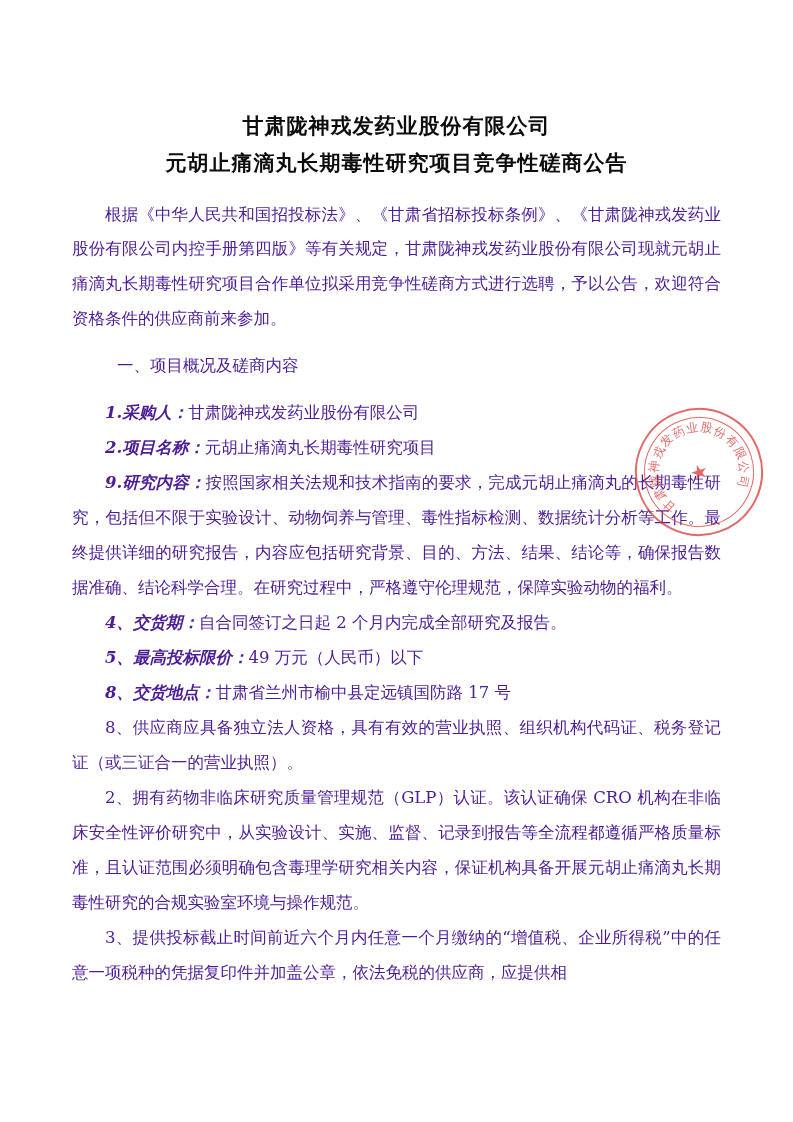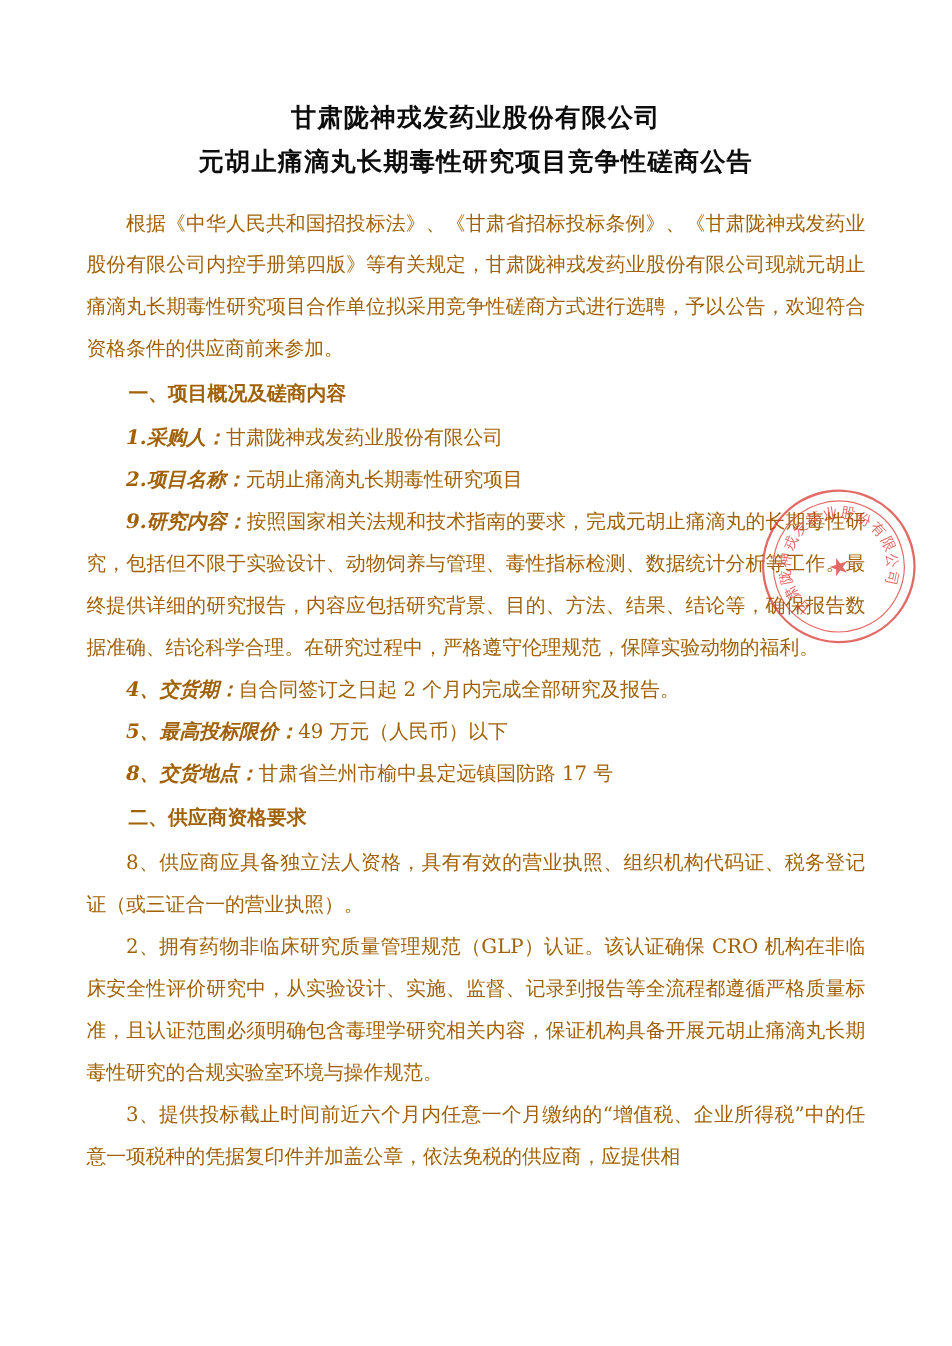--- a/index.html
+++ b/index.html
@@ -13,53 +13,53 @@
     font-family: "DejaVu Serif", "Liberation Serif", serif;
     color: #101010;
     position: relative;
     overflow: hidden;
   }
   .page {
     position: relative;
     width: 793px;
     height: 1122px;
     box-sizing: border-box;
-    padding: 80px 72px 40px 72px;
+    padding: 108px 72px 40px 72px;
   }
   .doc-title {
     text-align: center;
     font-size: 21px;
     font-weight: bold;
     letter-spacing: 1px;
     line-height: 1.75;
     color: #0d0d0d;
   }
   .doc-title .line2 {
     display: block;
   }
   .body-text {
     margin-top: 16px;
     font-size: 16.5px;
     line-height: 2.12;
     text-align: justify;
     text-justify: inter-ideograph;
-    color: #a16207;
+    color: #4c1d95;
   }
   p.para {
     margin: 0;
     text-indent: 2em;
     font-size: 16.5px;
     line-height: 2.12;
     text-align: justify;
     text-justify: inter-ideograph;
   }
   p.section-head {
-    margin: 2px;
+    margin: 12px;
     text-indent: 2em;
-    font-weight: bold;
+    font-weight: normal;
     font-size: 16.5px;
     line-height: 2.12;
   }
   p.item {
     margin: 0;
     text-indent: 2em;
     font-size: 16.5px;
     line-height: 2.12;
     text-align: justify;
     text-justify: inter-ideograph;
@@ -140,21 +140,20 @@
     <p class="item"><span class="lbl">2.项目名称：</span><span>元胡止痛滴丸长期毒性研究项目</span></p>
 
     <p class="item"><span class="lbl">9.研究内容：</span><span>按照国家相关法规和技术指南的要求，完成元胡止痛滴丸的长期毒性研究，包括但不限于实验设计、动物饲养与管理、毒性指标检测、数据统计分析等工作。最终提供详细的研究报告，内容应包括研究背景、目的、方法、结果、结论等，确保报告数据准确、结论科学合理。在研究过程中，严格遵守伦理规范，保障实验动物的福利。</span></p>
 
     <p class="item"><span class="lbl">4、交货期：</span><span>自合同签订之日起 2 个月内完成全部研究及报告。</span></p>
 
     <p class="item"><span class="lbl">5、最高投标限价：</span><span>49 万元（人民币）以下</span></p>
 
     <p class="item"><span class="lbl">8、交货地点：</span><span>甘肃省兰州市榆中县定远镇国防路 17 号</span></p>
 
-    <p class="section-head">二、供应商资格要求</p>
 
     <p class="item">8、供应商应具备独立法人资格，具有有效的营业执照、组织机构代码证、税务登记证（或三证合一的营业执照）。</p>
 
     <p class="item">2、拥有药物非临床研究质量管理规范（GLP）认证。该认证确保 CRO 机构在非临床安全性评价研究中，从实验设计、实施、监督、记录到报告等全流程都遵循严格质量标准，且认证范围必须明确包含毒理学研究相关内容，保证机构具备开展元胡止痛滴丸长期毒性研究的合规实验室环境与操作规范。</p>
 
     <p class="item">3、提供投标截止时间前近六个月内任意一个月缴纳的“增值税、企业所得税”中的任意一项税种的凭据复印件并加盖公章，依法免税的供应商，应提供相</p>
 
   </div>
 
   <div class="seal">

